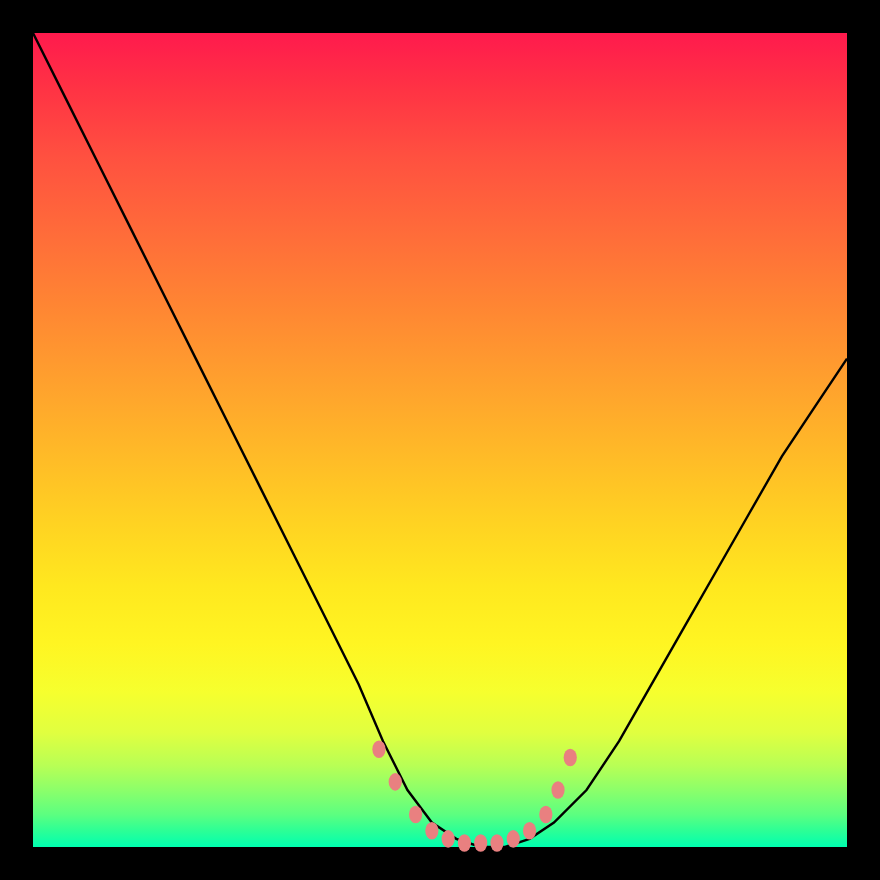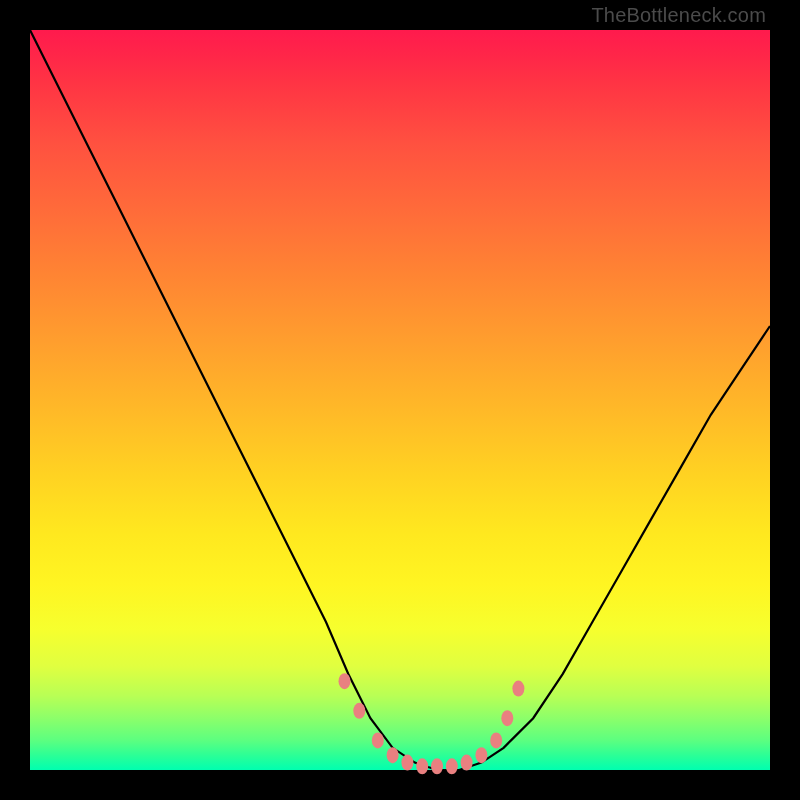--- a/index.html
+++ b/index.html
@@ -83,14 +83,13 @@
           <ellipse cx="421.8" cy="736.3" rx="6" ry="8" fill="#e98080"></ellipse>
           <ellipse cx="436.6" cy="732.6" rx="6" ry="8" fill="#e98080"></ellipse>
           <ellipse cx="451.4" cy="725.2" rx="6" ry="8" fill="#e98080"></ellipse>
           <ellipse cx="466.2" cy="710.4" rx="6" ry="8" fill="#e98080"></ellipse>
           <ellipse cx="477.3" cy="688.2" rx="6" ry="8" fill="#e98080"></ellipse>
           <ellipse cx="488.4" cy="658.6" rx="6" ry="8" fill="#e98080"></ellipse>
         </g>
     </svg>
 
   </div>
-  <div class="watermark">TheBottleneck.com</div>
 </div>
 
 </body></html>

